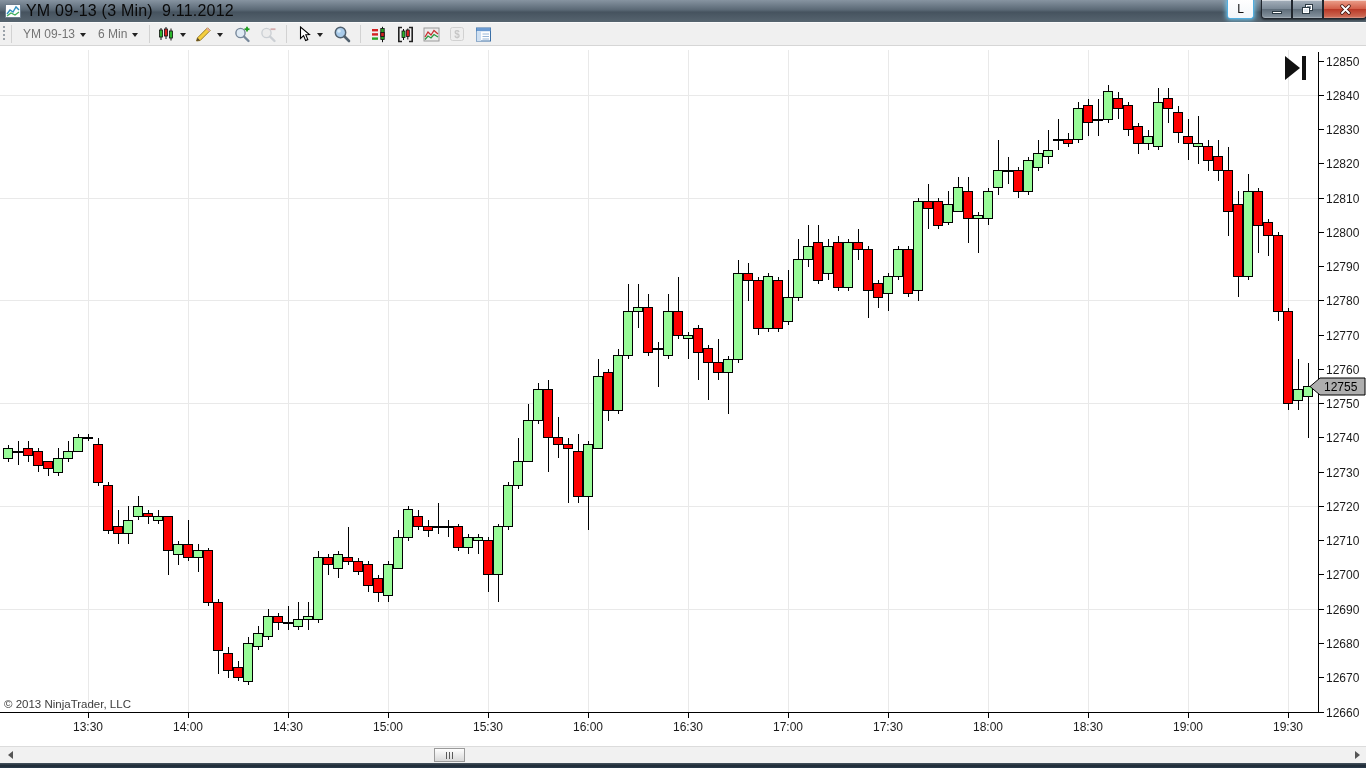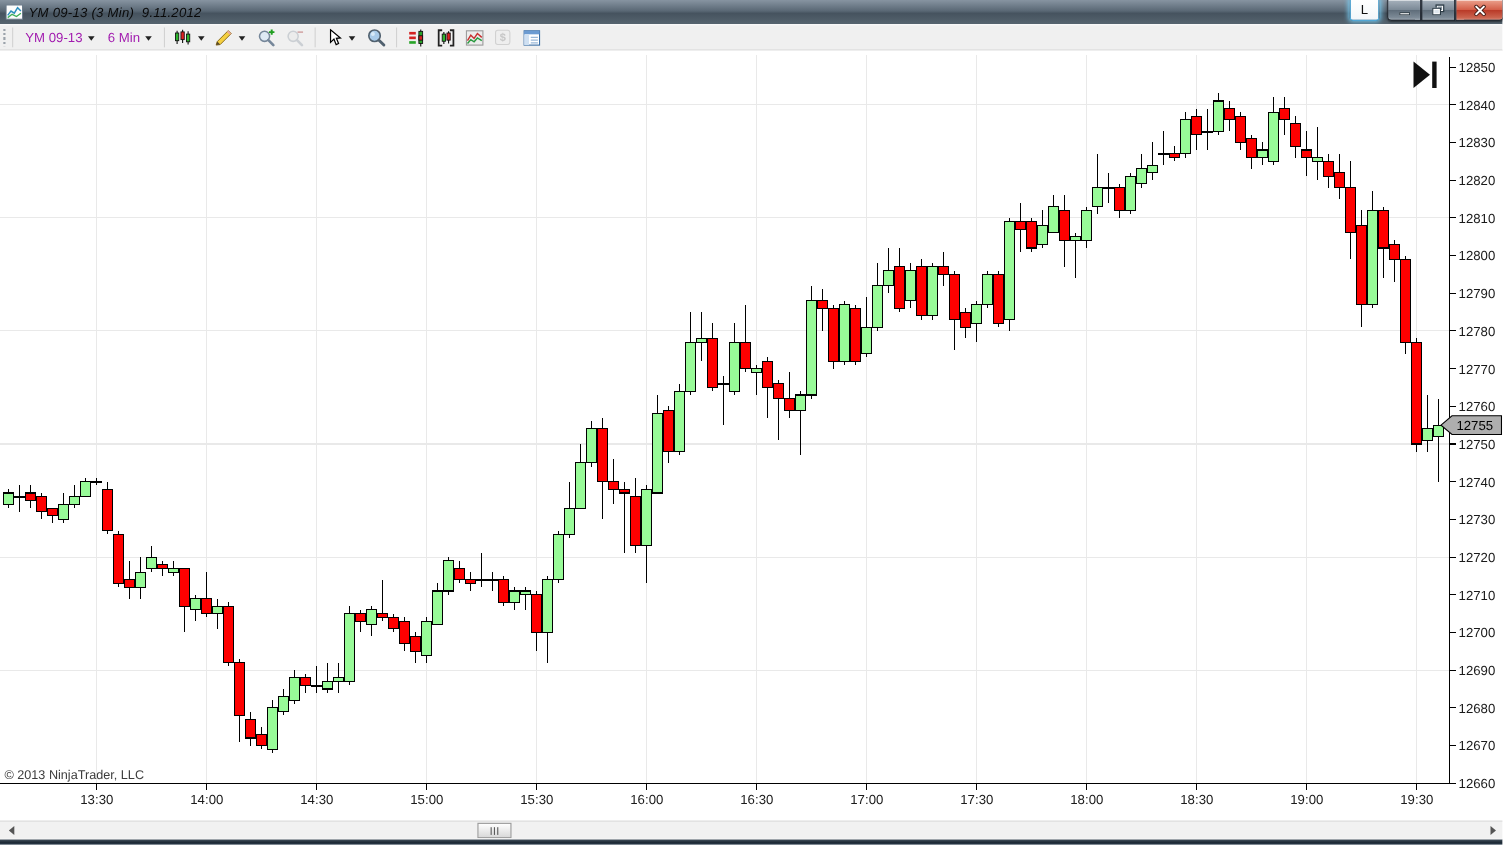--- a/index.html
+++ b/index.html
@@ -5,21 +5,21 @@
   * { margin:0; padding:0; box-sizing:border-box; }
   html,body { width:1366px; height:768px; overflow:hidden;
     font-family:"Liberation Sans", sans-serif; background:#fff; }
   .window { position:relative; width:1366px; height:768px; background:#fff; }
 
   
   .titlebar { position:absolute; top:0; left:0; width:1366px; height:22px;
     background:linear-gradient(180deg,#8794a1 0%,#5a6875 45%,#46535f 55%,#56646f 100%);
     display:flex; align-items:center; }
   .win-icon { width:16px; height:14px; margin:0 5px 0 5px; }
-  .win-title { font-size:12px; color:#0a0a0a; letter-spacing:.2px; white-space:pre;font-style:italic; }
+  .win-title { font-size:16px; color:#0a0a0a; letter-spacing:.2px; white-space:pre; }
   .link-btn { position:absolute; left:1227px; top:0; width:27px; height:19px;
     background:linear-gradient(#ffffff,#f2f6f9);
     border:1px solid #52aee0; border-top:none; border-radius:0 0 3px 3px;
     box-shadow:0 0 5px 1px rgba(120,210,250,.9);
     font-size:12px; color:#111; text-align:center; line-height:18px; }
   .winbtn-group { position:absolute; left:1261px; top:0; height:19px; display:flex;
     border-radius:0 0 4px 4px; box-shadow:0 1px 2px rgba(0,0,0,.5); }
   .winbtn { width:31px; height:19px; border:1px solid #20262e; border-top:none;
     background:linear-gradient(180deg,#a6b1bc 0%,#7c8a97 48%,#5f6d7a 52%,#8694a0 100%);
     box-shadow:inset 0 1px 0 rgba(255,255,255,.55), inset 0 -1px 1px rgba(255,255,255,.25);
@@ -35,21 +35,21 @@
   .glyph-restore .b2 { left:0; bottom:0; background:#dfe7ee; }
 
   
   .toolbar { position:absolute; top:22px; left:0; width:1366px; height:24px;
     background:#f0f0f0; border-top:1px solid #fafafa; border-bottom:1px solid #d6d6d6;
     display:flex; align-items:center; }
   .grip { width:3px; height:16px; margin-left:3px;
     background-image:repeating-linear-gradient(#9aa2aa 0 2px, transparent 2px 4px);
     background-size:2px 100%; background-repeat:no-repeat; background-position:0 0; }
   .tb-sep { width:1px; height:18px; background:#d2d2d2; margin:0 5px; }
-  .tb-label { font-size:12px; color:#a21caf; margin:0 2px 0 6px; }
+  .tb-label { font-size:12px; color:#737373; margin:0 2px 0 6px; }
   .caret { width:0; height:0; border-left:3.5px solid transparent; border-right:3.5px solid transparent;
     border-top:4px solid #222; margin:2px 6px 0 3px; }
   .tb-icon { width:18px; height:18px; margin:0 2px; display:flex; align-items:center; justify-content:center; }
   .tb-icon.pad { margin:0 4px; }
   .disabled { opacity:.42; }
 
   
   .chart-pane { position:absolute; top:46px; left:0; width:1366px; height:700px; background:#fff; }
   #chart-svg { position:absolute; top:0; left:0; }
 

